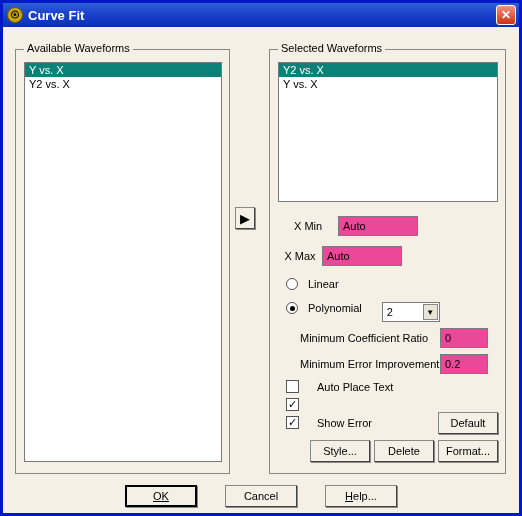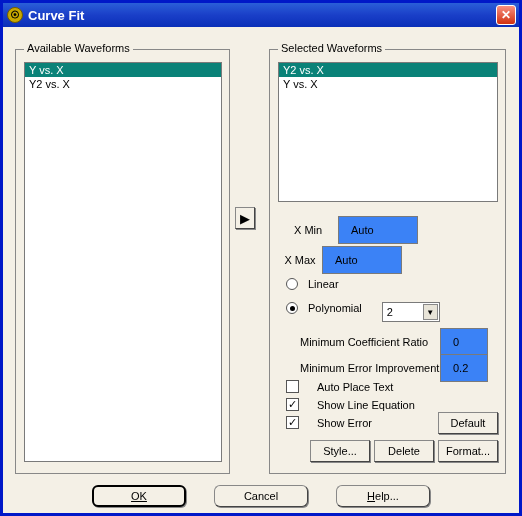--- a/index.html
+++ b/index.html
@@ -128,25 +128,25 @@
 }
 .field-row {
   position: absolute;
   display: flex;
   align-items: center;
 }
 .field-label {
   font-size: 11px;
 }
 .text-input {
-  height: 28px;
+  height: 20px;
   border: 1px solid #7a7a7a;
-  background: #3b82f6;
-  font-size: 11px;
-  padding: 0 12px;
+  background: #ec4899;
+  font-size: 11px;
+  padding: 0 4px;
   font-family: inherit;
 }
 .radio-row {
   position: absolute;
   display: flex;
   align-items: flex-start;
   gap: 10px;
 }
 .radio-dot {
   width: 12px; height: 12px;
@@ -217,21 +217,21 @@
 }
 .bottom-buttons {
   position: absolute;
   left: 0;
   bottom: 6px;
   width: 100%;
   display: flex;
   justify-content: center;
   gap: 28px;
 }
-.bottom-buttons .btn { width: 94px; border-radius: 6px; }
+.bottom-buttons .btn { width: 72px; }
 .btn.default {
   border: 2px solid #000;
 }
 .u { text-decoration: underline; }
 </style>
 </head>
 <body>
 
 <div class="window">
   <div class="titlebar">
@@ -294,21 +294,20 @@
         <span class="field-label" style="width:140px;">Minimum Error Improvement</span>
         <input class="text-input" style="width: 48px;" value="0.2">
       </div>
 
       <div class="checkbox-row" style="left:16px; top:330px;">
         <div class="cbox"></div>
         <span>Auto Place Text</span>
       </div>
       <div class="checkbox-row" style="left:16px; top:348px;">
         <div class="cbox">✓</div>
-        <span>Show Line Equation</span>
       </div>
       <div class="checkbox-row" style="left:16px; top:366px;">
         <div class="cbox">✓</div>
         <span>Show Error</span>
       </div>
 
       <button class="btn" style="position:absolute; left:168px; top:362px; width:60px;">Default</button>
 
       <button class="btn" style="position:absolute; left:40px; top:390px; width:60px;">Style...</button>
       <button class="btn" style="position:absolute; left:104px; top:390px; width:60px;">Delete</button>

